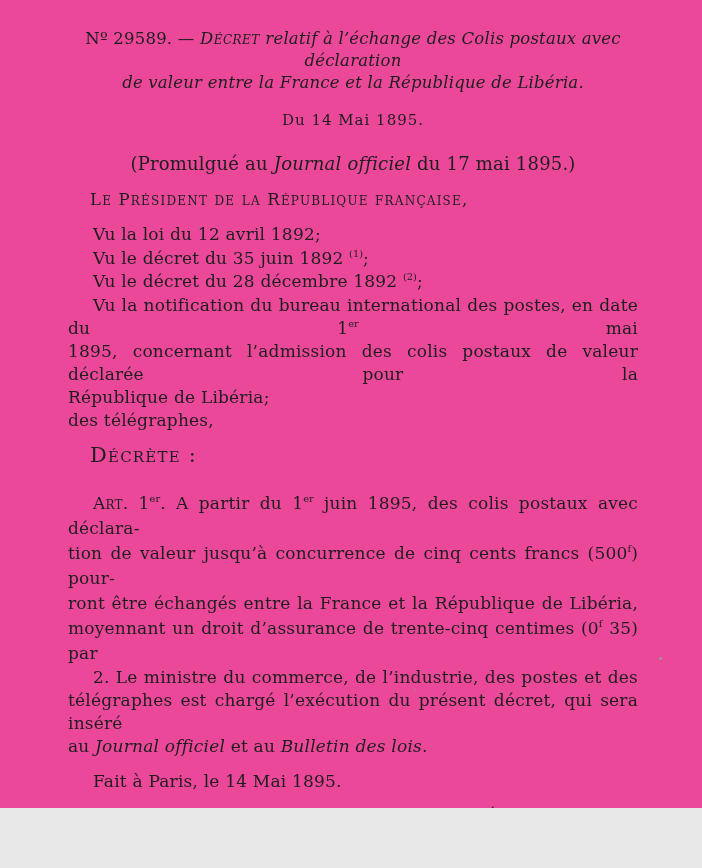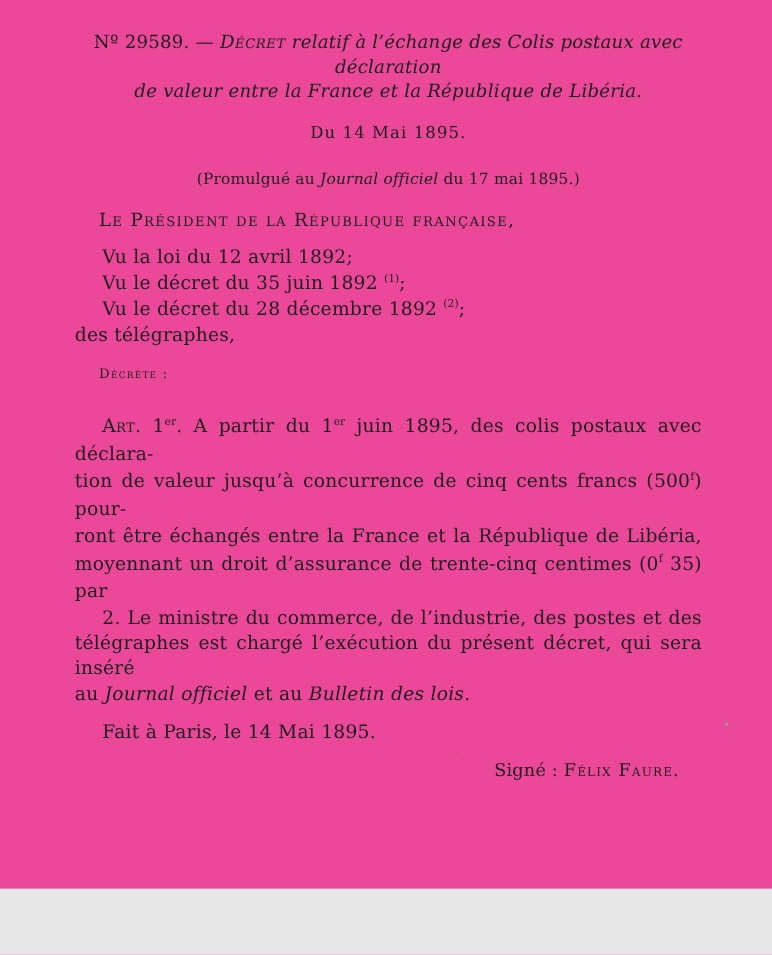--- a/index.html
+++ b/index.html
@@ -18,27 +18,27 @@
   }
   .it { font-style:italic; }
   .sc { font-variant:small-caps; }
   sup { font-size:0.58em; vertical-align:super; line-height:0; letter-spacing:0; }
   .j { text-align:justify; text-align-last:justify; }
   .ind { text-indent:25px; }
 
   .title { text-align:center; font-size:16.5px; line-height:22px; }
   .title .sc { letter-spacing:0.5px; }
   .date-line { margin-top:16px; text-align:center; font-size:15px; line-height:20px; letter-spacing:1px; }
-  .prom-line { margin-top:25px; text-align:center; font-size:14px; line-height:17px; }
+  .prom-line { margin-top:25px; text-align:center; font-size:18px; line-height:17px; }
   .opening { margin-top:16px; font-size:16.5px; line-height:24px; text-indent:22px;
              font-variant:small-caps; letter-spacing:1.2px; }
   .visas { margin-top:11px; line-height:23.5px; }
   .visas > div { text-indent:25px; }
   .para { line-height:23px; }
-  .decrete { margin-top:12px; font-size:12px; line-height:23px; text-indent:22px;
+  .decrete { margin-top:12px; font-size:21px; line-height:23px; text-indent:22px;
              font-variant:small-caps; letter-spacing:1.2px; }
   .art1 { margin-top:24px; line-height:25px; }
   .art2 { line-height:23px; }
   .fait { margin-top:12px; line-height:23px; text-indent:25px; }
   .sig-pres { margin-top:10px; line-height:23px; text-align:right; padding-right:20px; font-size:16px; }
   .sig-pres .name, .sig-min .name { font-variant:small-caps; letter-spacing:1px; }
   .speck { position:absolute; background:#9a9a9a; border-radius:50%; }
   .speck1 { left:659px; top:657px; width:3px; height:3px; }
   .speck2 { left:414px; top:689px; width:2px; height:2px; opacity:.5; }
 </style>
@@ -58,20 +58,25 @@
     <div class="prom-line"><span>(Promulgué au </span><span class="it">Journal officiel</span><span> du 17 mai 1895.)</span></div>
 
     <div class="opening">Le Président de la République française,</div>
 
     <div class="visas">
       <div>Vu la loi du 12 avril 1892;</div>
       <div><span>Vu le décret du 35 juin 1892 </span><sup>(1)</sup><span>;</span></div>
       <div><span>Vu le décret du 28 décembre 1892 </span><sup>(2)</sup><span>;</span></div>
     </div>
 
+    <div class="para">
+      <div class="j ind"><span>Vu la notification du bureau international des postes, en date du 1</span><sup>er</sup><span> mai</span></div>
+      <div class="j">1895, concernant l’admission des colis postaux de valeur déclarée pour la</div>
+      <div>République de Libéria;</div>
+    </div>
 
     <div class="para">
       <div>des télégraphes,</div>
     </div>
 
     <div class="decrete">Décrète :</div>
 
     <div class="para art1">
       <div class="j ind"><span class="sc">Art.</span><span> 1</span><sup>er</sup><span>. A partir du 1</span><sup>er</sup><span> juin 1895, des colis postaux avec déclara-</span></div>
       <div class="j"><span>tion de valeur jusqu’à concurrence de cinq cents francs (500</span><sup>f</sup><span>) pour-</span></div>

